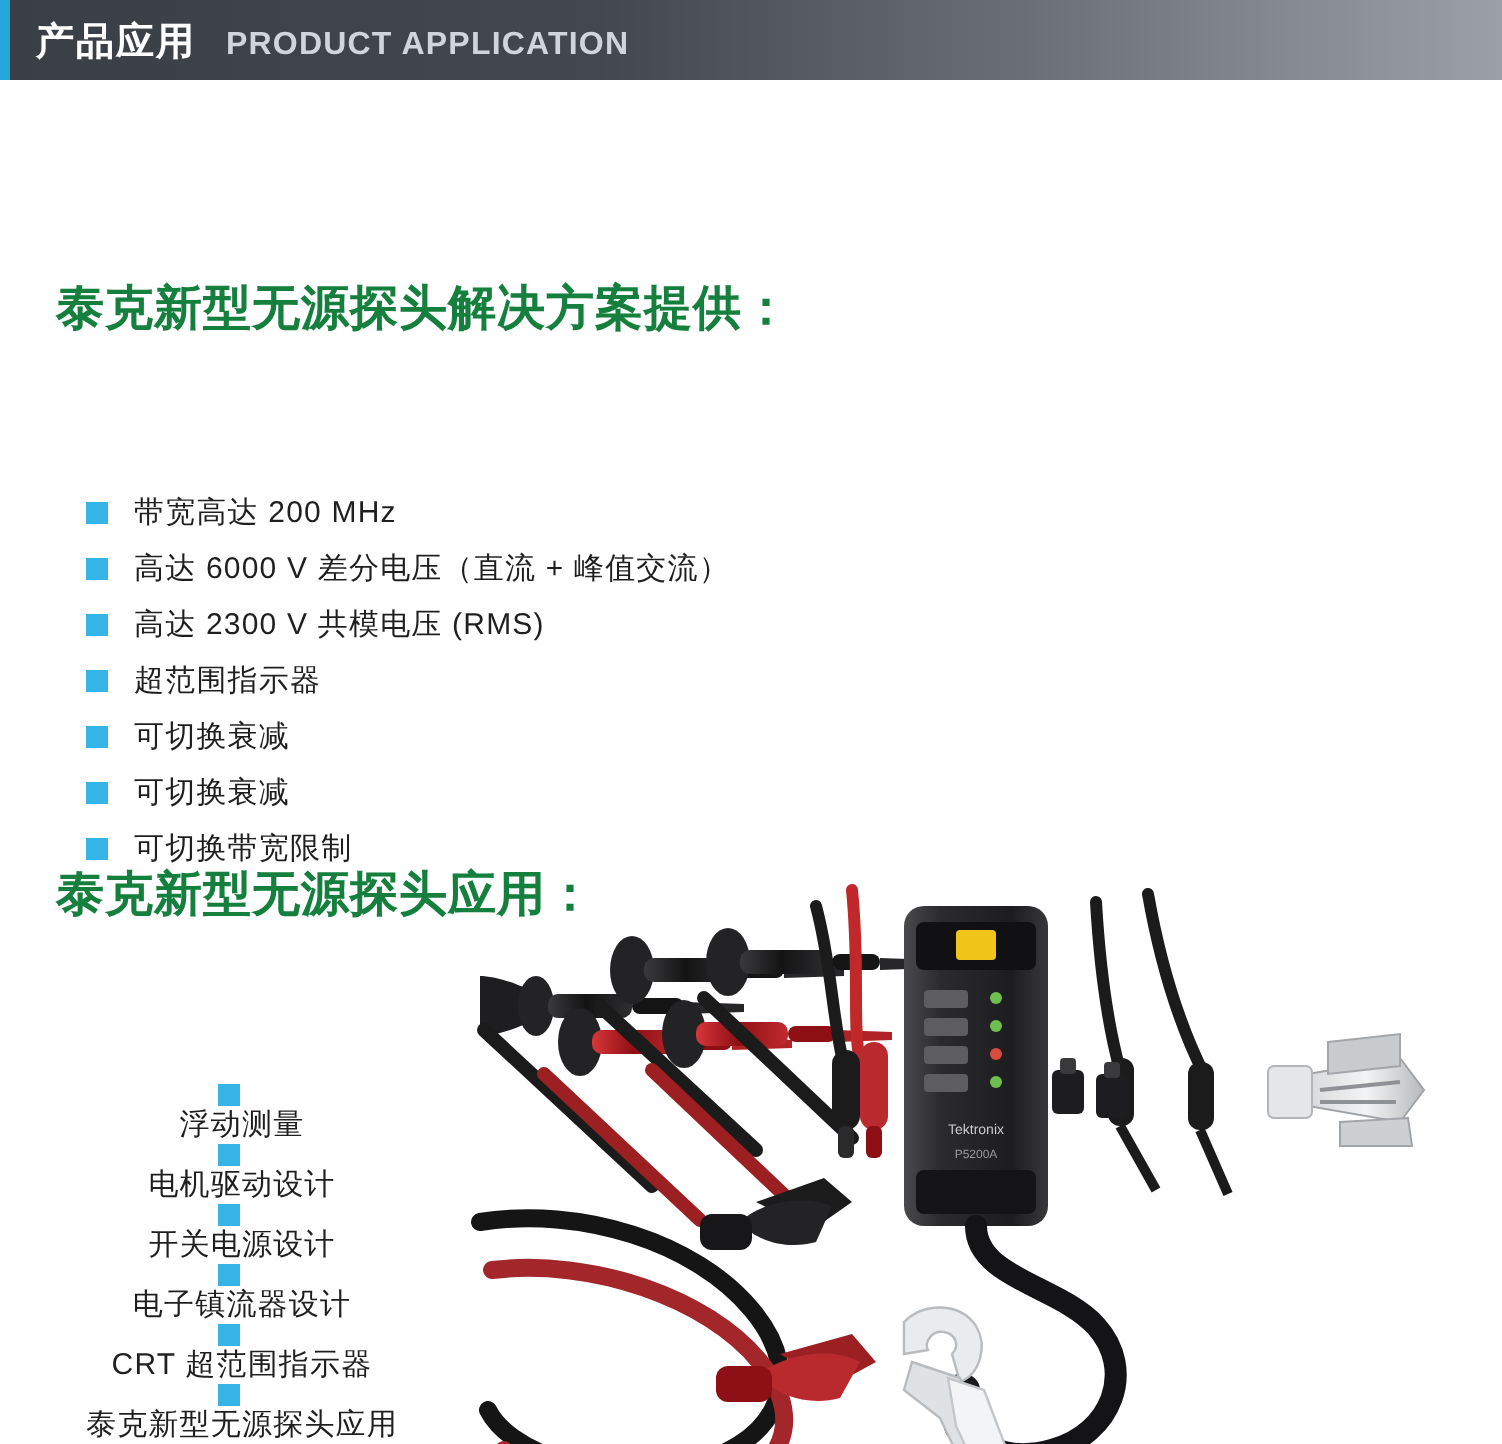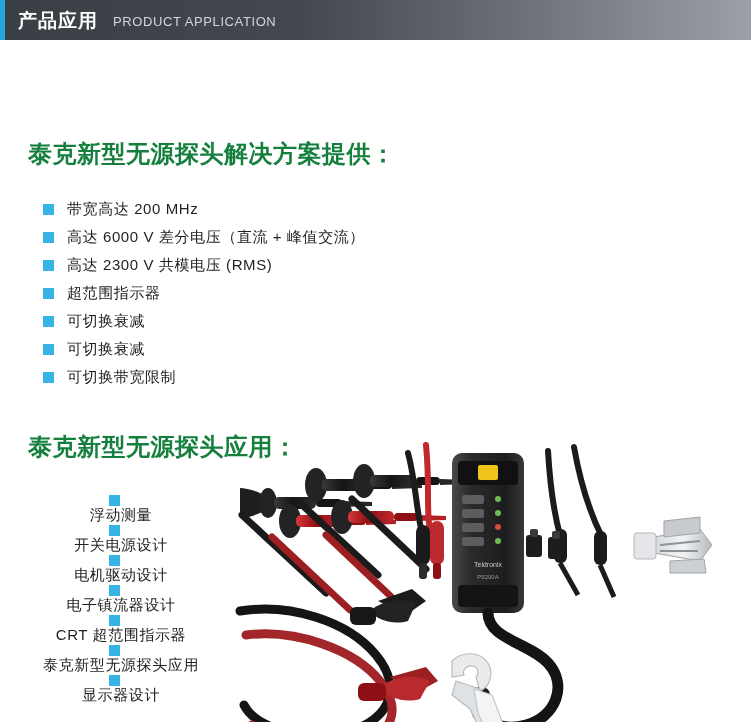--- a/index.html
+++ b/index.html
@@ -34,41 +34,42 @@
     position: absolute;
     left: 18px; top: 8px;
     font-size: 19px;
     font-weight: bold;
     color: #ffffff;
     letter-spacing: 1px;
   }
   .banner-en {
     position: absolute;
     left: 113px; top: 14px;
-    font-size: 13px;
+    font-size: 16px;
     color: #cfd6da;
     letter-spacing: 0.6px;
+    font-weight: bold;
   }
 
   
   .content {
     position: relative;
     padding: 0 0 0 0;
   }
 
   .section-title {
     font-size: 24px;
     font-weight: bold;
     color: #15803d;
     letter-spacing: 0.5px;
   }
   #title-1 { position: absolute; left: 28px; top: 98px; }
   #title-2 { position: absolute; left: 28px; top: 391px; }
 
-  .bullet-list { list-style: none; }
+  .bullet-list { list-style: none; margin-top: 47px; }
   .bullet-row {
     display: flex;
     align-items: center;
     height: 28px;
   }
   .bullet-sq {
     width: 11px;
     height: 11px;
     background: #36b4e5;
     margin-right: 13px;
@@ -141,25 +142,25 @@
     </ul>
 
     <div class="section-title" id="title-2">泰克新型无源探头应用：</div>
     <ul class="bullet-list" id="list-2">
       <li class="bullet-row">
         <span class="bullet-sq"></span>
         <span class="bullet-text">浮动测量</span>
       </li>
       <li class="bullet-row">
         <span class="bullet-sq"></span>
+        <span class="bullet-text">电机驱动设计</span>
+      </li>
+      <li class="bullet-row">
+        <span class="bullet-sq"></span>
         <span class="bullet-text">开关电源设计</span>
-      </li>
-      <li class="bullet-row">
-        <span class="bullet-sq"></span>
-        <span class="bullet-text">电机驱动设计</span>
       </li>
       <li class="bullet-row">
         <span class="bullet-sq"></span>
         <span class="bullet-text">电子镇流器设计</span>
       </li>
       <li class="bullet-row">
         <span class="bullet-sq"></span>
         <span class="bullet-text">CRT 超范围指示器</span>
       </li>
       <li class="bullet-row">

